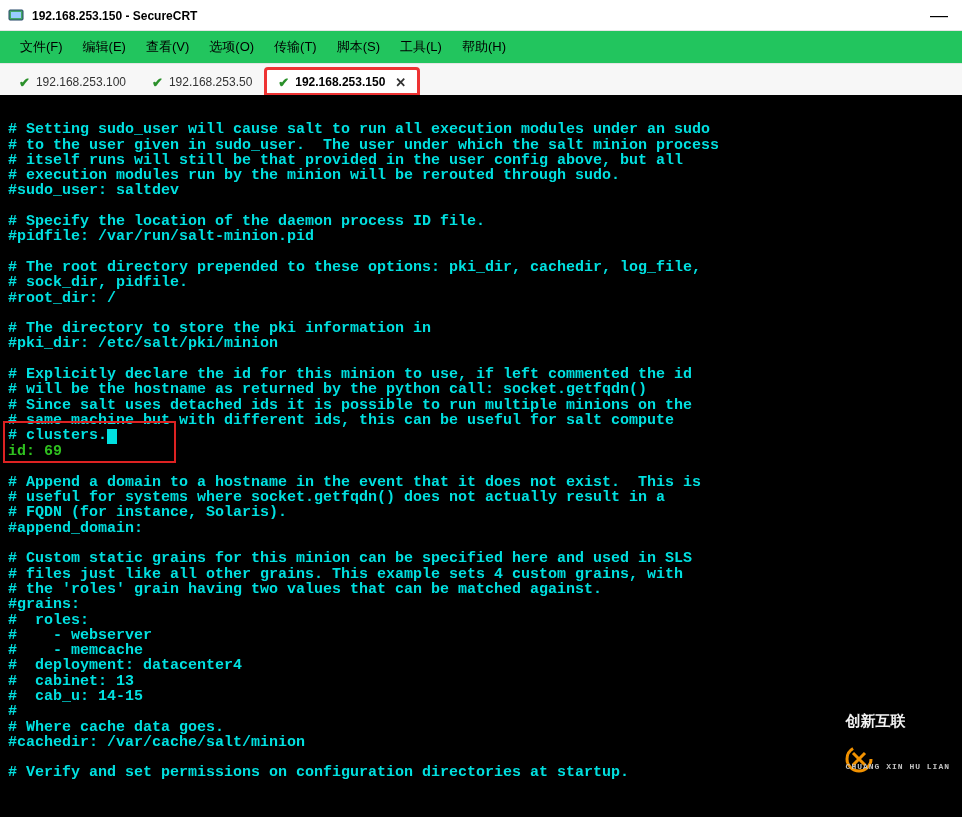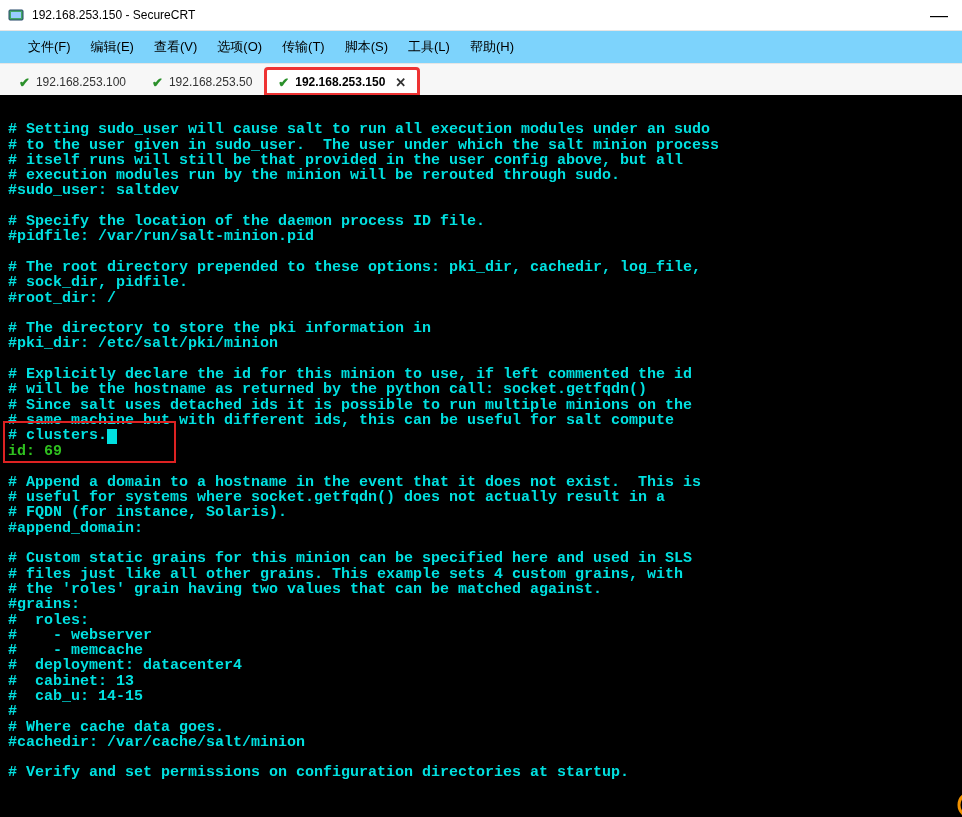--- a/index.html
+++ b/index.html
@@ -1,24 +1,24 @@
 <!DOCTYPE html>
 <html><head>
 <meta charset="utf-8">
 <style>
 * { margin: 0; padding: 0; box-sizing: border-box; }
 body { width: 962px; height: 817px; font-family: "Microsoft YaHei", Tahoma, sans-serif; background: #fff; overflow: hidden; }
 
 .titlebar { height: 31px; display: flex; align-items: center; padding: 0 8px; background: #fff; justify-content: space-between; border-bottom: 1px solid #e5e5e5; }
-.titlebar-left { display: flex; align-items: center; gap: 8px; }
+.titlebar-left { display: flex; align-items: flex-end; gap: 8px; font-weight: bold; }
 .titlebar-icon { width: 16px; height: 16px; display: inline-flex; align-items: center; justify-content: center; }
 .titlebar-title { font-size: 12px; color: #000; }
 .titlebar-min { font-size: 18px; color: #000; padding: 0 6px; cursor: pointer; }
 
-.menubar { height: 32px; display: flex; align-items: center; padding: 0 18px; gap: 0; background: #7dd3fc; }
+.menubar { height: 32px; display: flex; align-items: center; padding: 0 10px; gap: 0; background: #22c55e; }
 .menu-item { font-size: 13px; color: #000; padding: 4px 10px; cursor: pointer; }
 
 .tabstrip { height: 32px; display: flex; align-items: flex-end; padding: 0 6px 0 6px; background: #f7f7f7; border-top: 1px solid #e5e5e5; }
 .tab { display: flex; align-items: center; height: 27px; padding: 0 12px; gap: 6px; font-size: 12px; color: #333; cursor: pointer; border: 1px solid transparent; border-bottom: none; position: relative; }
 .tab .check { color: #2b902b; font-weight: bold; font-size: 13px; }
 .tab.active { background: #fff; border-color: #d0d0d0; border-top-left-radius: 3px; border-top-right-radius: 3px; font-weight: bold; color: #000; }
 .tab.boxed { outline: 3px solid #e33; outline-offset: -2px; }
 .tab .close { color: #333; font-size: 13px; margin-left: 4px; }
 
 .terminal { width: 100%; height: calc(817px - 31px - 32px - 32px); background: #000; color: #00e0e0; font-family: "Courier New", Consolas, monospace; font-size: 15px; font-weight: bold; padding: 12px 6px 4px 8px; white-space: pre; line-height: 15.3px; overflow: hidden; position: relative; }
@@ -120,14 +120,18 @@
 <span></span>
 <span># Verify and set permissions on configuration directories at startup.</span>
 <div class="redbox r1"></div>
 <div class="watermark">
   <span class="wm-logo">
     <svg width="30" height="30" viewBox="0 0 30 30">
           <circle cx="15" cy="15" r="12" fill="none" stroke="#ff9a00" stroke-width="3" stroke-dasharray="50 25"></circle>
           <path d="M9 9 L21 21 M21 9 L9 21" stroke="#ff9a00" stroke-width="3"></path>
         </svg>
   </span>
+  <div>
+    <div class="wm-text">创新互联</div>
+    <div class="wm-sub">CHUANG XIN HU LIAN</div>
+  </div>
 </div>
 </div>
 
 </body></html>

